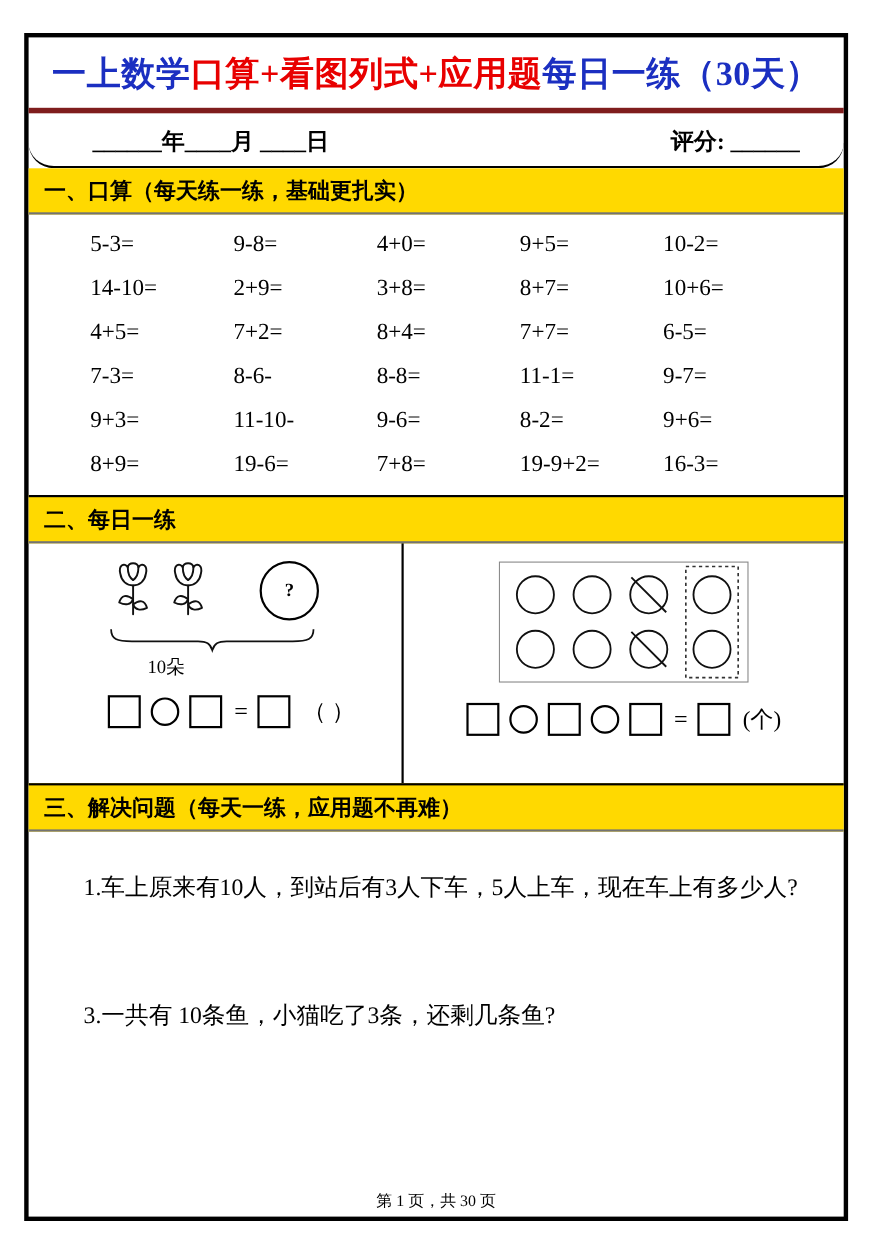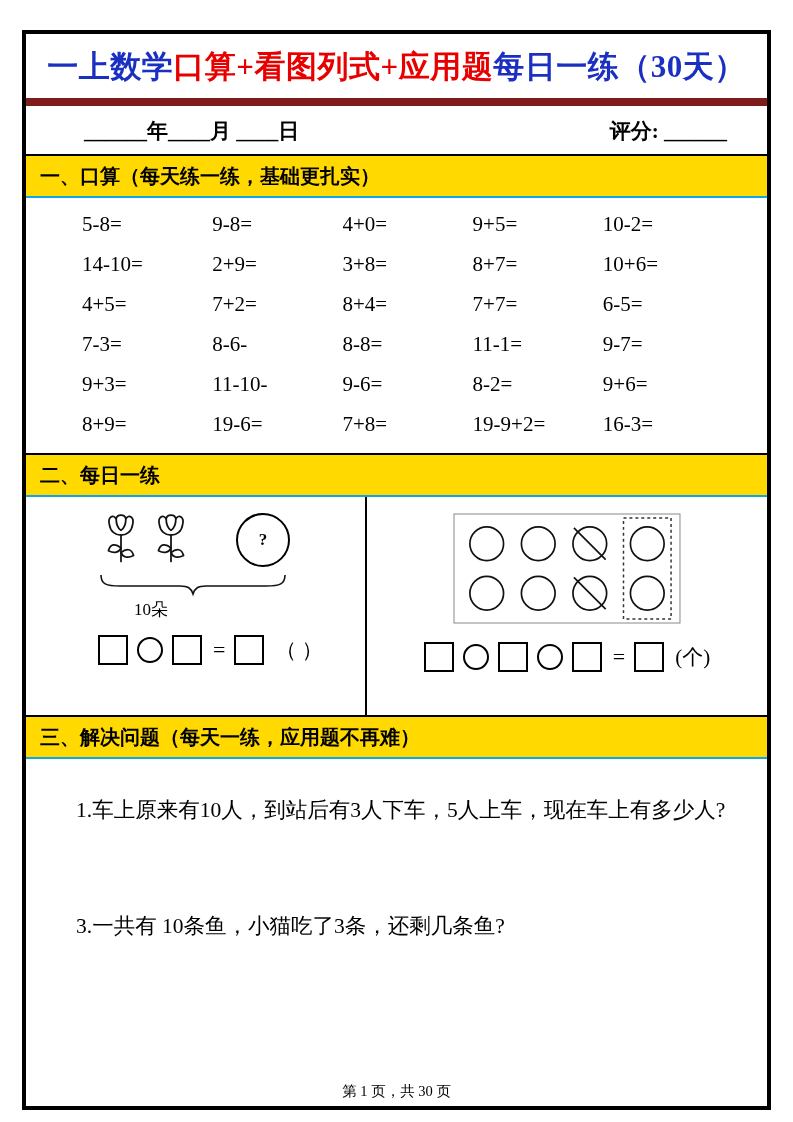--- a/index.html
+++ b/index.html
@@ -24,36 +24,37 @@
     border:4px solid #000;
     height:100%;
     display:flex;flex-direction:column;
     background:#fff;
   }
   .title{
     text-align:center;
     font-size:31px;font-weight:bold;
     letter-spacing:.5px;
     padding:12px 2px 10px 2px;
-    border-bottom:8px solid #7f1d1d;
+    border-bottom:5px solid #7f1d1d;
     white-space:nowrap;
   }
   .title .blue{color:var(--blue);}
   .title .red{color:var(--red);}
   .info-row{
     display:flex;justify-content:space-between;
     font-size:21px;font-weight:bold;
     padding:11px 40px 9px 58px;
     border-bottom:2px solid #000;
+    border-radius:23px;
   }
   .sec-header{
     background:var(--yellow);
     font-size:20px;font-weight:bold;
     padding:7px 10px 6px 14px;
-    border-bottom:2px solid #0ea5e9;
+    border-bottom:2px solid #737373;
   }
   .sec-header.bordered{border-top:2px solid #000;}
   .oral-grid{
     display:grid;
     grid-template-columns:repeat(5,1fr);
     padding:14px 34px 16px 56px;
     row-gap:15px;
     font-size:21px;
     line-height:25px;
   }
@@ -136,21 +137,21 @@
     <div class="title"><span class="blue">一上数学</span><span class="red">口算+看图列式+应用题</span><span class="blue">每日一练（30天）</span></div>
 
     <div class="info-row">
       <span>______年____月 ____日</span>
       <span>评分: ______</span>
     </div>
 
     <div class="sec-header">一、口算（每天练一练，基础更扎实）</div>
 
     <div class="oral-grid">
-        <div>5-8=</div>
+        <div>5-3=</div>
         <div>9-8=</div>
         <div>4+0=</div>
         <div>9+5=</div>
         <div>10-2=</div>
         <div>14-10=</div>
         <div>2+9=</div>
         <div>3+8=</div>
         <div>8+7=</div>
         <div>10+6=</div>
         <div>4+5=</div>

